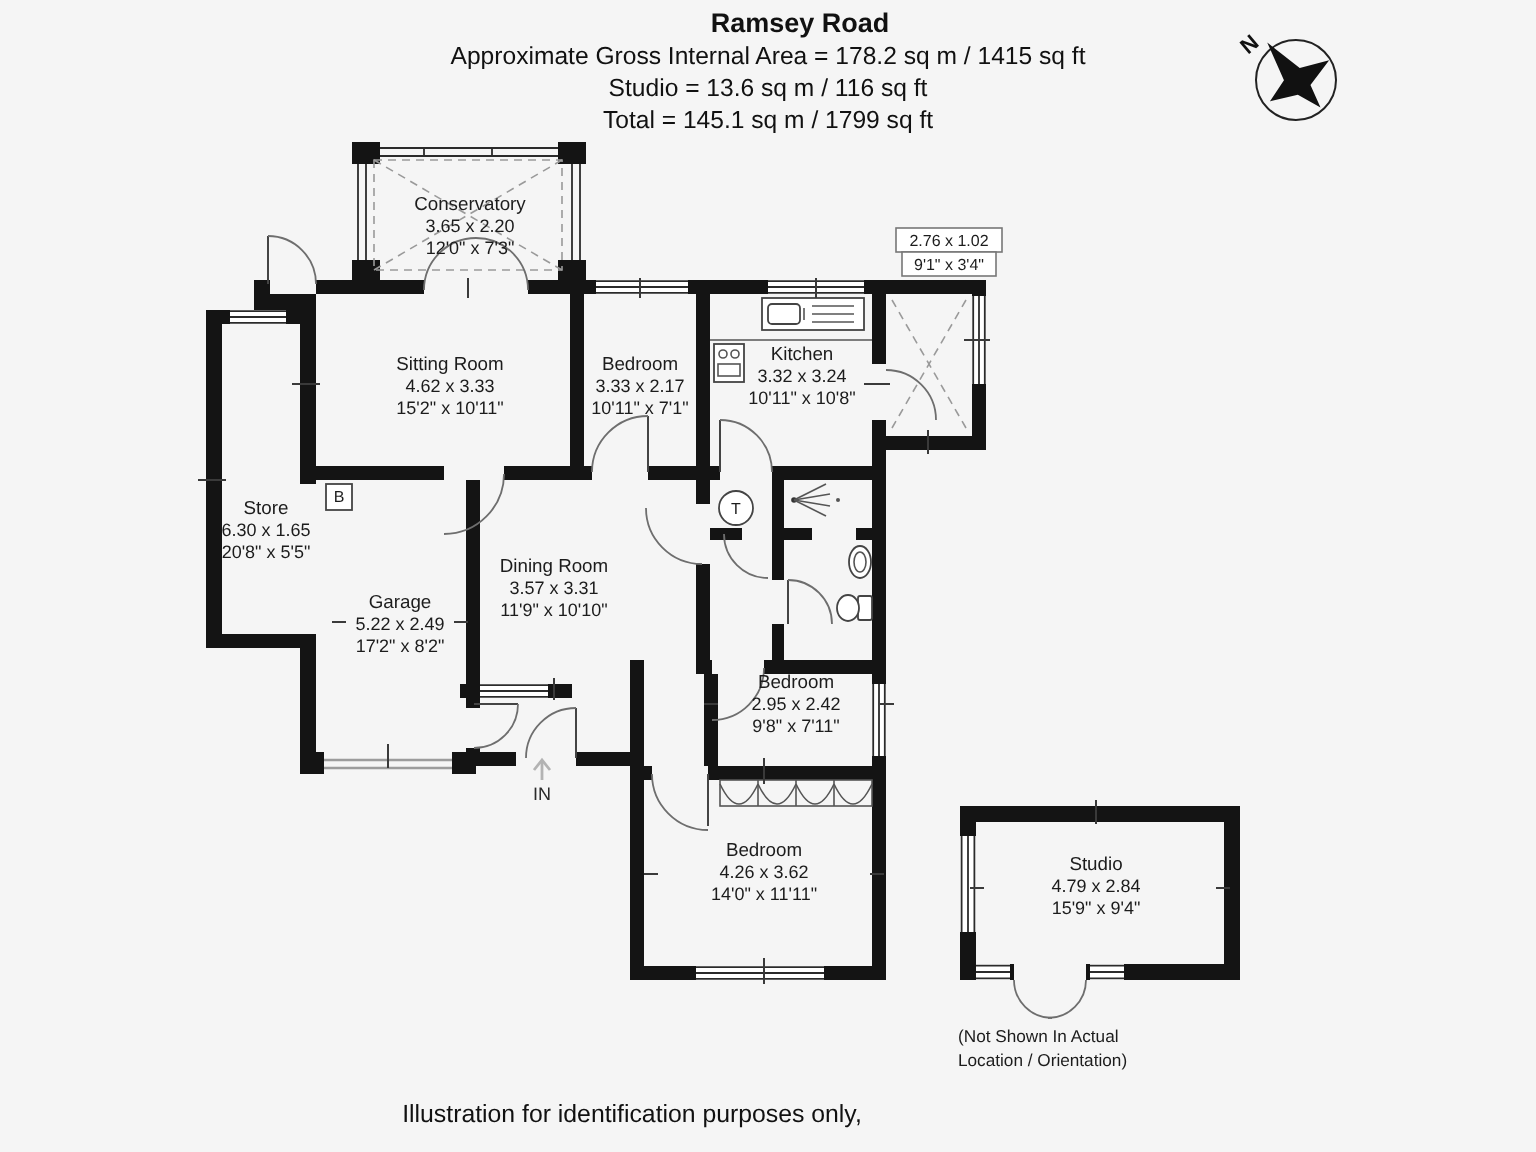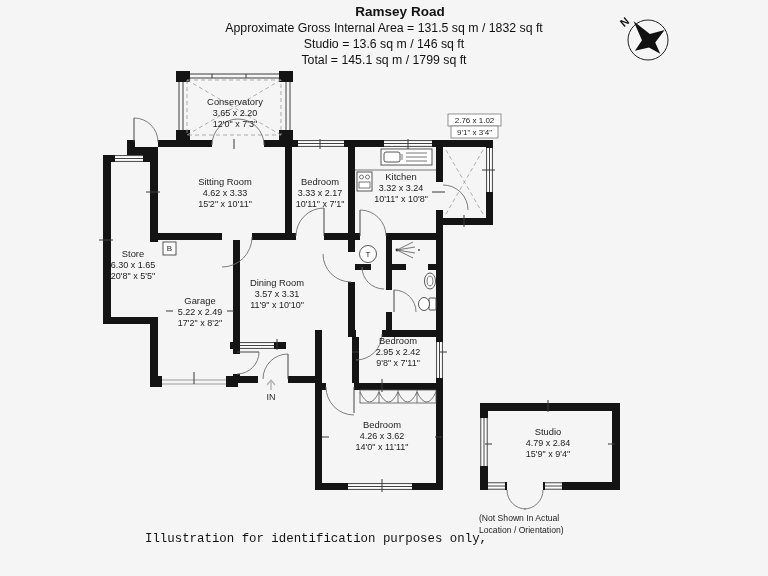--- a/index.html
+++ b/index.html
@@ -2,21 +2,21 @@
 <html><head>
 <meta charset="utf-8">
 <style>
   html,body{margin:0;padding:0;}
   body{width:768px;height:576px;background:#f5f5f5;position:relative;overflow:hidden;
        font-family:"Liberation Sans",sans-serif;color:#111;}
   .stage{position:absolute;inset:0;}
   .hdr{position:absolute;left:0;top:4px;width:768px;text-align:center;line-height:16px;}
   .hdr .t{font-size:13.5px;font-weight:bold;margin-left:32px;}
   .hdr .s{font-size:12.3px;}
-  .ftr{position:absolute;left:0;top:530px;width:632px;text-align:center;line-height:18px;font-size:12.4px;font-family:Liberation Mono, monospace;}
+  .ftr{position:absolute;left:0;top:548px;width:632px;text-align:center;line-height:18px;font-size:12.4px;}
   svg{position:absolute;left:0;top:0;}
   .wall{fill:#141414;}
   .winline{stroke:#2b2b2b;stroke-width:0.9;}
   .winfill{fill:#ffffff;}
   .arc{fill:none;stroke:#6e6e6e;stroke-width:0.9;}
   .leaf{stroke:#444;stroke-width:1;}
   .dash{fill:none;stroke:#9a9a9a;stroke-width:0.8;stroke-dasharray:4 3;}
   .thin{fill:none;stroke:#555;stroke-width:0.8;}
   .fix{fill:#ffffff;stroke:#444;stroke-width:0.9;}
   .tick{stroke:#3a3a3a;stroke-width:1;}
@@ -28,22 +28,22 @@
   .inlbl{fill:#2a2a2a;font-size:9px;text-anchor:middle;}
   .nlbl{fill:#111;font-size:11px;font-weight:bold;text-anchor:middle;}
 </style>
 </head>
 <body>
 
 <div class="stage">
 
   <div class="hdr">
     <div class="t">Ramsey Road</div>
-    <div class="s">Approximate Gross Internal Area = 131.5 sq m / 1832 sq ft</div>
-    <div class="s">Studio = 13.6 sq m / 146 sq ft</div>
+    <div class="s">Approximate Gross Internal Area = 178.2 sq m / 1415 sq ft</div>
+    <div class="s">Studio = 13.6 sq m / 116 sq ft</div>
     <div class="s">Total  = 145.1 sq m / 1799 sq ft</div>
   </div>
 
   <svg width="768" height="576" viewBox="0 0 768 576">
 
     <g>
       <circle cx="648" cy="40" r="20" fill="#f5f5f5" stroke="#222" stroke-width="1"></circle>
       <path d="M 0,-25 L 5,-5 L 19,1 L 4,5 L 1,17 L -4,5 L -17,-1 L -5,-5 Z" transform="translate(649,41) rotate(-38)" fill="#111"></path>
       <text class="nlbl" x="627" y="25" transform="rotate(-40 627 25)">N</text>
     </g>

